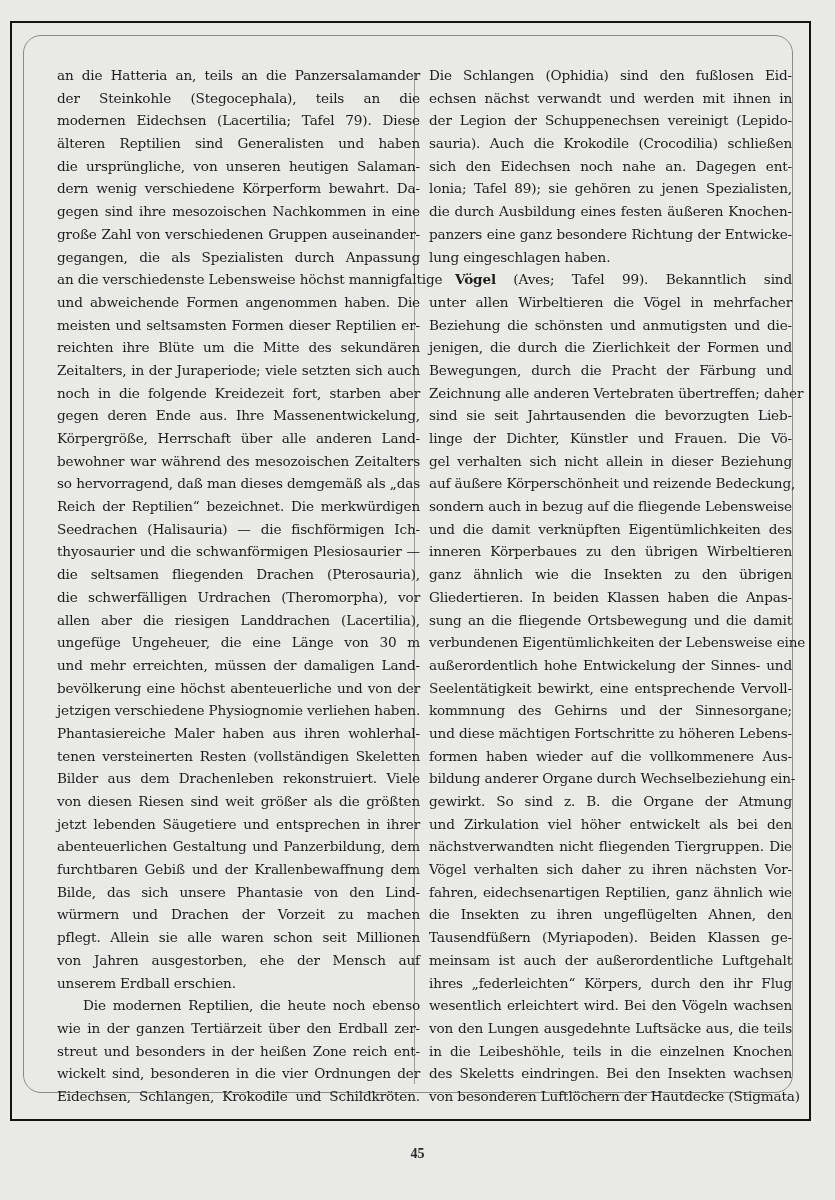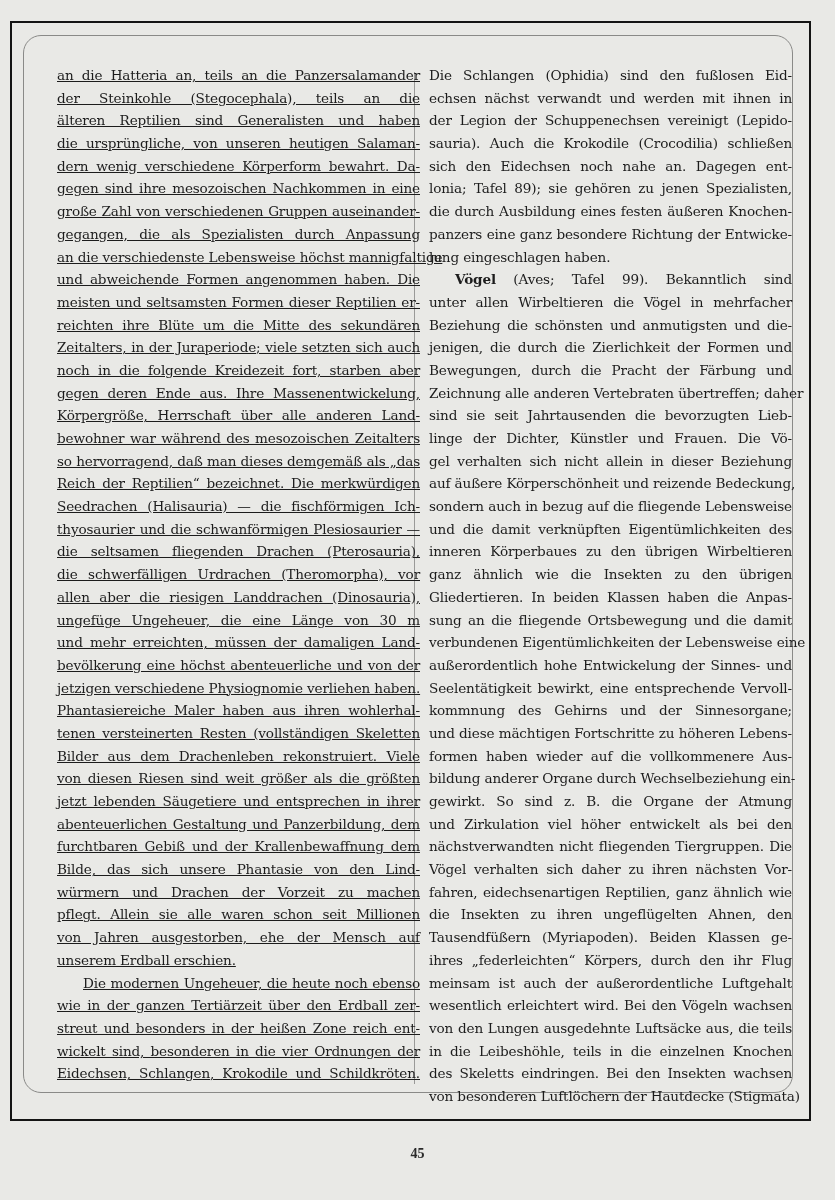--- a/index.html
+++ b/index.html
@@ -32,21 +32,21 @@
       height: 1058px;
       border: 1px solid #8a8a88;
       border-radius: 18px;
       box-sizing: border-box;
     }
     .column {
       position: absolute;
       top: 64px;
       width: 363px;
     }
-    .col-left { left: 57px; text-decoration: underline; }
+    .col-left { left: 57px; }
     .col-right { left: 429px; }
     .col-divider {
       position: absolute;
       left: 414px;
       top: 72px;
       width: 1px;
       height: 1012px;
       background: #9a9a98;
     }
     .line {
@@ -83,20 +83,21 @@
 </head>
 <body>
 
 <div class="outer-frame"></div>
 <div class="inner-frame"></div>
 <div class="col-divider"></div>
 
 <div class="column col-left">
   <div class="line">an die Hatteria an, teils an die Panzersalamander</div>
   <div class="line">der Steinkohle (Stegocephala), teils an die</div>
+  <div class="line">modernen Eidechsen (Lacertilia; Tafel 79). Diese</div>
   <div class="line">älteren Reptilien sind Generalisten und haben</div>
   <div class="line">die ursprüngliche, von unseren heutigen Salaman-</div>
   <div class="line">dern wenig verschiedene Körperform bewahrt. Da-</div>
   <div class="line">gegen sind ihre mesozoischen Nachkommen in eine</div>
   <div class="line">große Zahl von verschiedenen Gruppen auseinander-</div>
   <div class="line">gegangen, die als Spezialisten durch Anpassung</div>
   <div class="line">an die verschiedenste Lebensweise höchst mannigfaltige</div>
   <div class="line">und abweichende Formen angenommen haben. Die</div>
   <div class="line">meisten und seltsamsten Formen dieser Reptilien er-</div>
   <div class="line">reichten ihre Blüte um die Mitte des sekundären</div>
@@ -104,38 +105,38 @@
   <div class="line">noch in die folgende Kreidezeit fort, starben aber</div>
   <div class="line">gegen deren Ende aus. Ihre Massenentwickelung,</div>
   <div class="line">Körpergröße, Herrschaft über alle anderen Land-</div>
   <div class="line">bewohner war während des mesozoischen Zeitalters</div>
   <div class="line">so hervorragend, daß man dieses demgemäß als „das</div>
   <div class="line">Reich der Reptilien“ bezeichnet. Die merkwürdigen</div>
   <div class="line">Seedrachen (Halisauria) — die fischförmigen Ich-</div>
   <div class="line">thyosaurier und die schwanförmigen Plesiosaurier —</div>
   <div class="line">die seltsamen fliegenden Drachen (Pterosauria),</div>
   <div class="line">die schwerfälligen Urdrachen (Theromorpha), vor</div>
-  <div class="line">allen aber die riesigen Landdrachen (Dinosauria),</div>
+  <div class="line">allen aber die riesigen Landdrachen (Lacertilia),</div>
   <div class="line">ungefüge Ungeheuer, die eine Länge von 30 m</div>
   <div class="line">und mehr erreichten, müssen der damaligen Land-</div>
   <div class="line">bevölkerung eine höchst abenteuerliche und von der</div>
   <div class="line">jetzigen verschiedene Physiognomie verliehen haben.</div>
   <div class="line">Phantasiereiche Maler haben aus ihren wohlerhal-</div>
   <div class="line">tenen versteinerten Resten (vollständigen Skeletten</div>
   <div class="line">Bilder aus dem Drachenleben rekonstruiert. Viele</div>
   <div class="line">von diesen Riesen sind weit größer als die größten</div>
   <div class="line">jetzt lebenden Säugetiere und entsprechen in ihrer</div>
   <div class="line">abenteuerlichen Gestaltung und Panzerbildung, dem</div>
   <div class="line">furchtbaren Gebiß und der Krallenbewaffnung dem</div>
   <div class="line">Bilde, das sich unsere Phantasie von den Lind-</div>
   <div class="line">würmern und Drachen der Vorzeit zu machen</div>
   <div class="line">pflegt. Allein sie alle waren schon seit Millionen</div>
   <div class="line">von Jahren ausgestorben, ehe der Mensch auf</div>
   <div class="line last">unserem Erdball erschien.</div>
-  <div class="line indent">Die modernen Ungeheuer, die heute noch ebenso</div>
+  <div class="line indent">Die modernen Reptilien, die heute noch ebenso</div>
   <div class="line">wie in der ganzen Tertiärzeit über den Erdball zer-</div>
   <div class="line">streut und besonders in der heißen Zone reich ent-</div>
   <div class="line">wickelt sind, besonderen in die vier Ordnungen der</div>
   <div class="line">Eidechsen, Schlangen, Krokodile und Schildkröten.</div>
 </div>
 
 <div class="column col-right">
   <div class="line">Die Schlangen (Ophidia) sind den fußlosen Eid-</div>
   <div class="line">echsen nächst verwandt und werden mit ihnen in</div>
   <div class="line">der Legion der Schuppenechsen vereinigt (Lepido-</div>
@@ -168,22 +169,22 @@
   <div class="line">und diese mächtigen Fortschritte zu höheren Lebens-</div>
   <div class="line">formen haben wieder auf die vollkommenere Aus-</div>
   <div class="line">bildung anderer Organe durch Wechselbeziehung ein-</div>
   <div class="line">gewirkt. So sind z. B. die Organe der Atmung</div>
   <div class="line">und Zirkulation viel höher entwickelt als bei den</div>
   <div class="line">nächstverwandten nicht fliegenden Tiergruppen. Die</div>
   <div class="line">Vögel verhalten sich daher zu ihren nächsten Vor-</div>
   <div class="line">fahren, eidechsenartigen Reptilien, ganz ähnlich wie</div>
   <div class="line">die Insekten zu ihren ungeflügelten Ahnen, den</div>
   <div class="line">Tausendfüßern (Myriapoden). Beiden Klassen ge-</div>
+  <div class="line">meinsam ist auch der außerordentliche Luftgehalt</div>
   <div class="line">ihres „federleichten“ Körpers, durch den ihr Flug</div>
-  <div class="line">meinsam ist auch der außerordentliche Luftgehalt</div>
   <div class="line">wesentlich erleichtert wird. Bei den Vögeln wachsen</div>
   <div class="line">von den Lungen ausgedehnte Luftsäcke aus, die teils</div>
   <div class="line">in die Leibeshöhle, teils in die einzelnen Knochen</div>
   <div class="line">des Skeletts eindringen. Bei den Insekten wachsen</div>
   <div class="line">von besonderen Luftlöchern der Hautdecke (Stigmata)</div>
 </div>
 
 <div class="page-number">45</div>
 
 </body></html>

